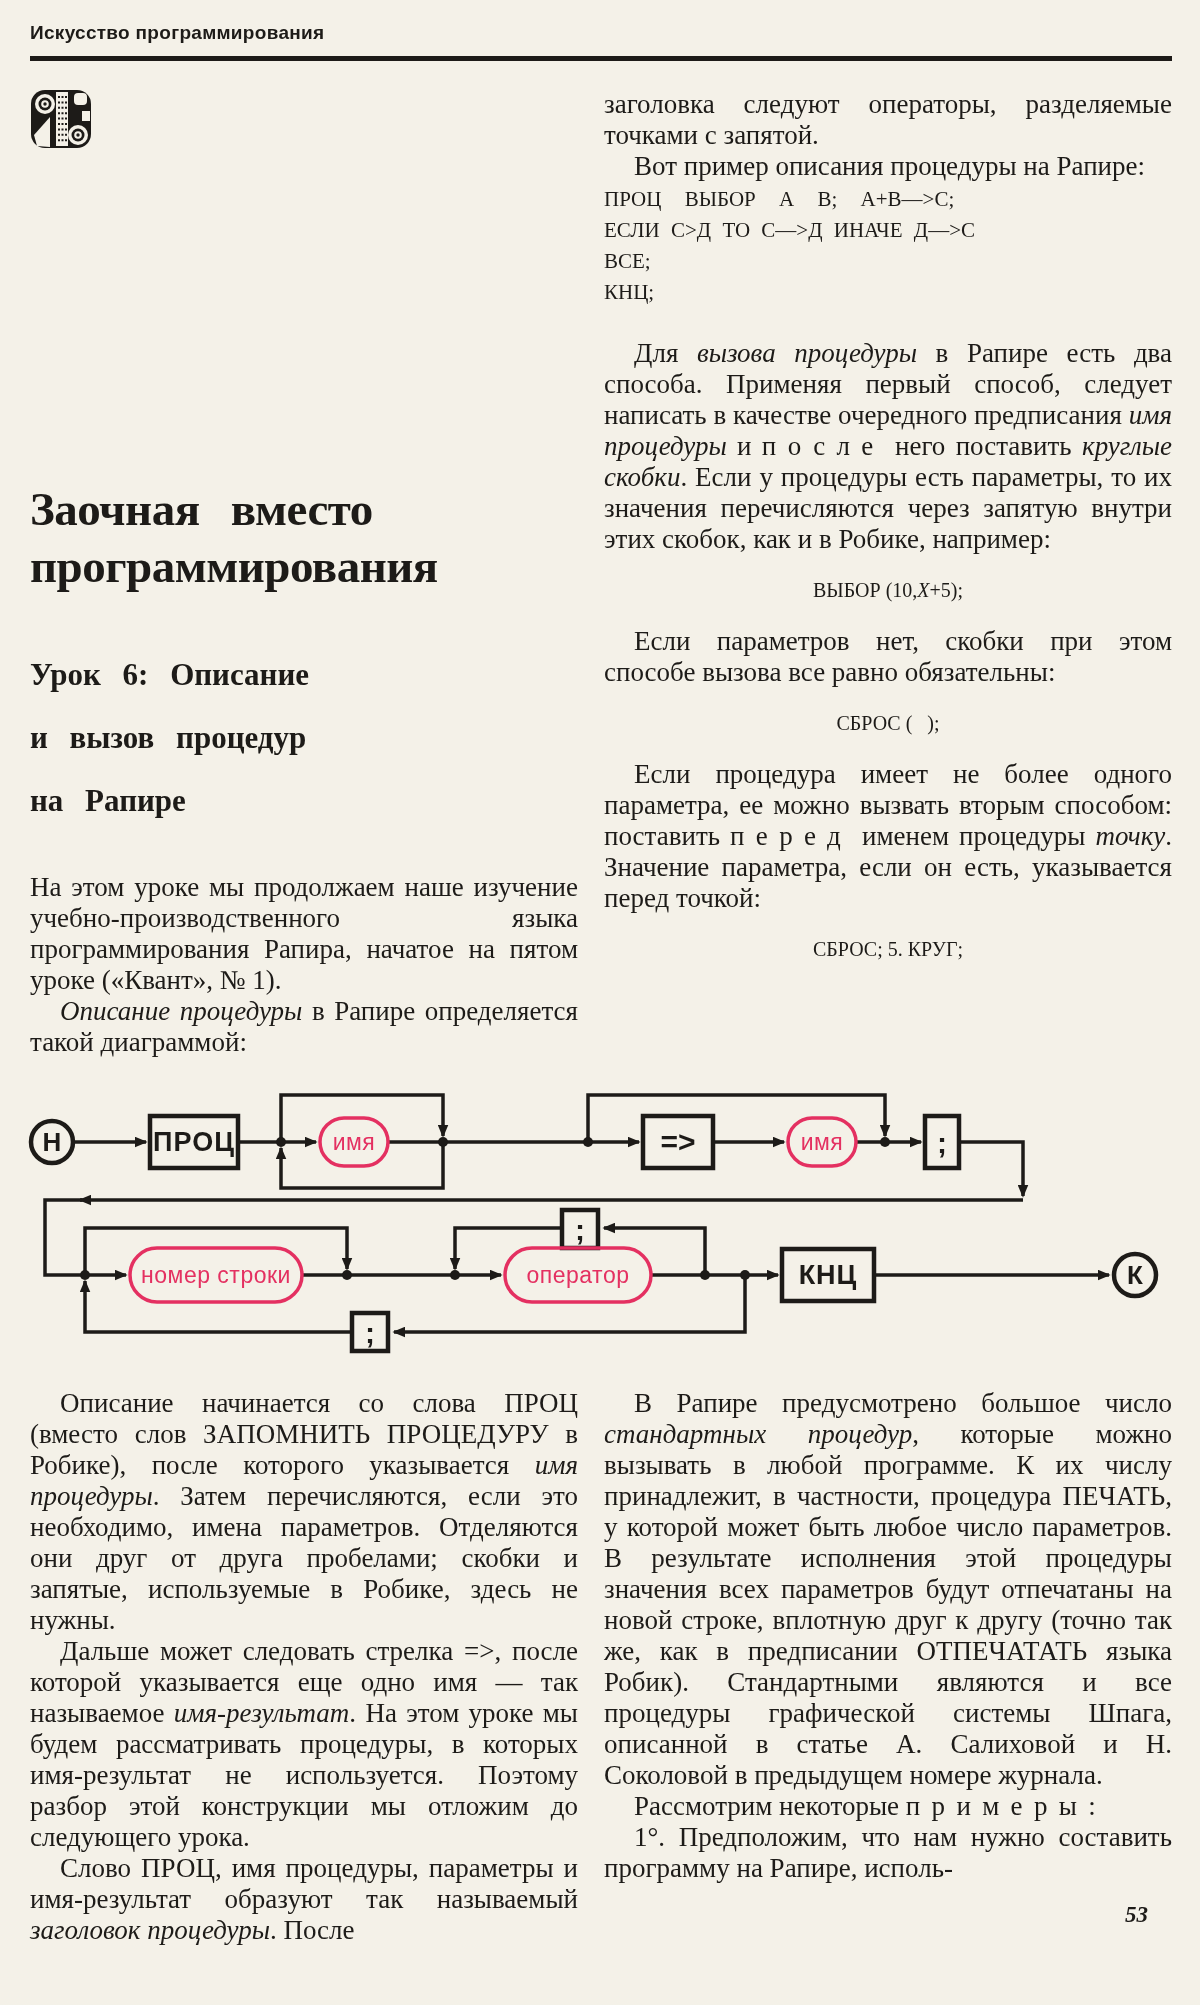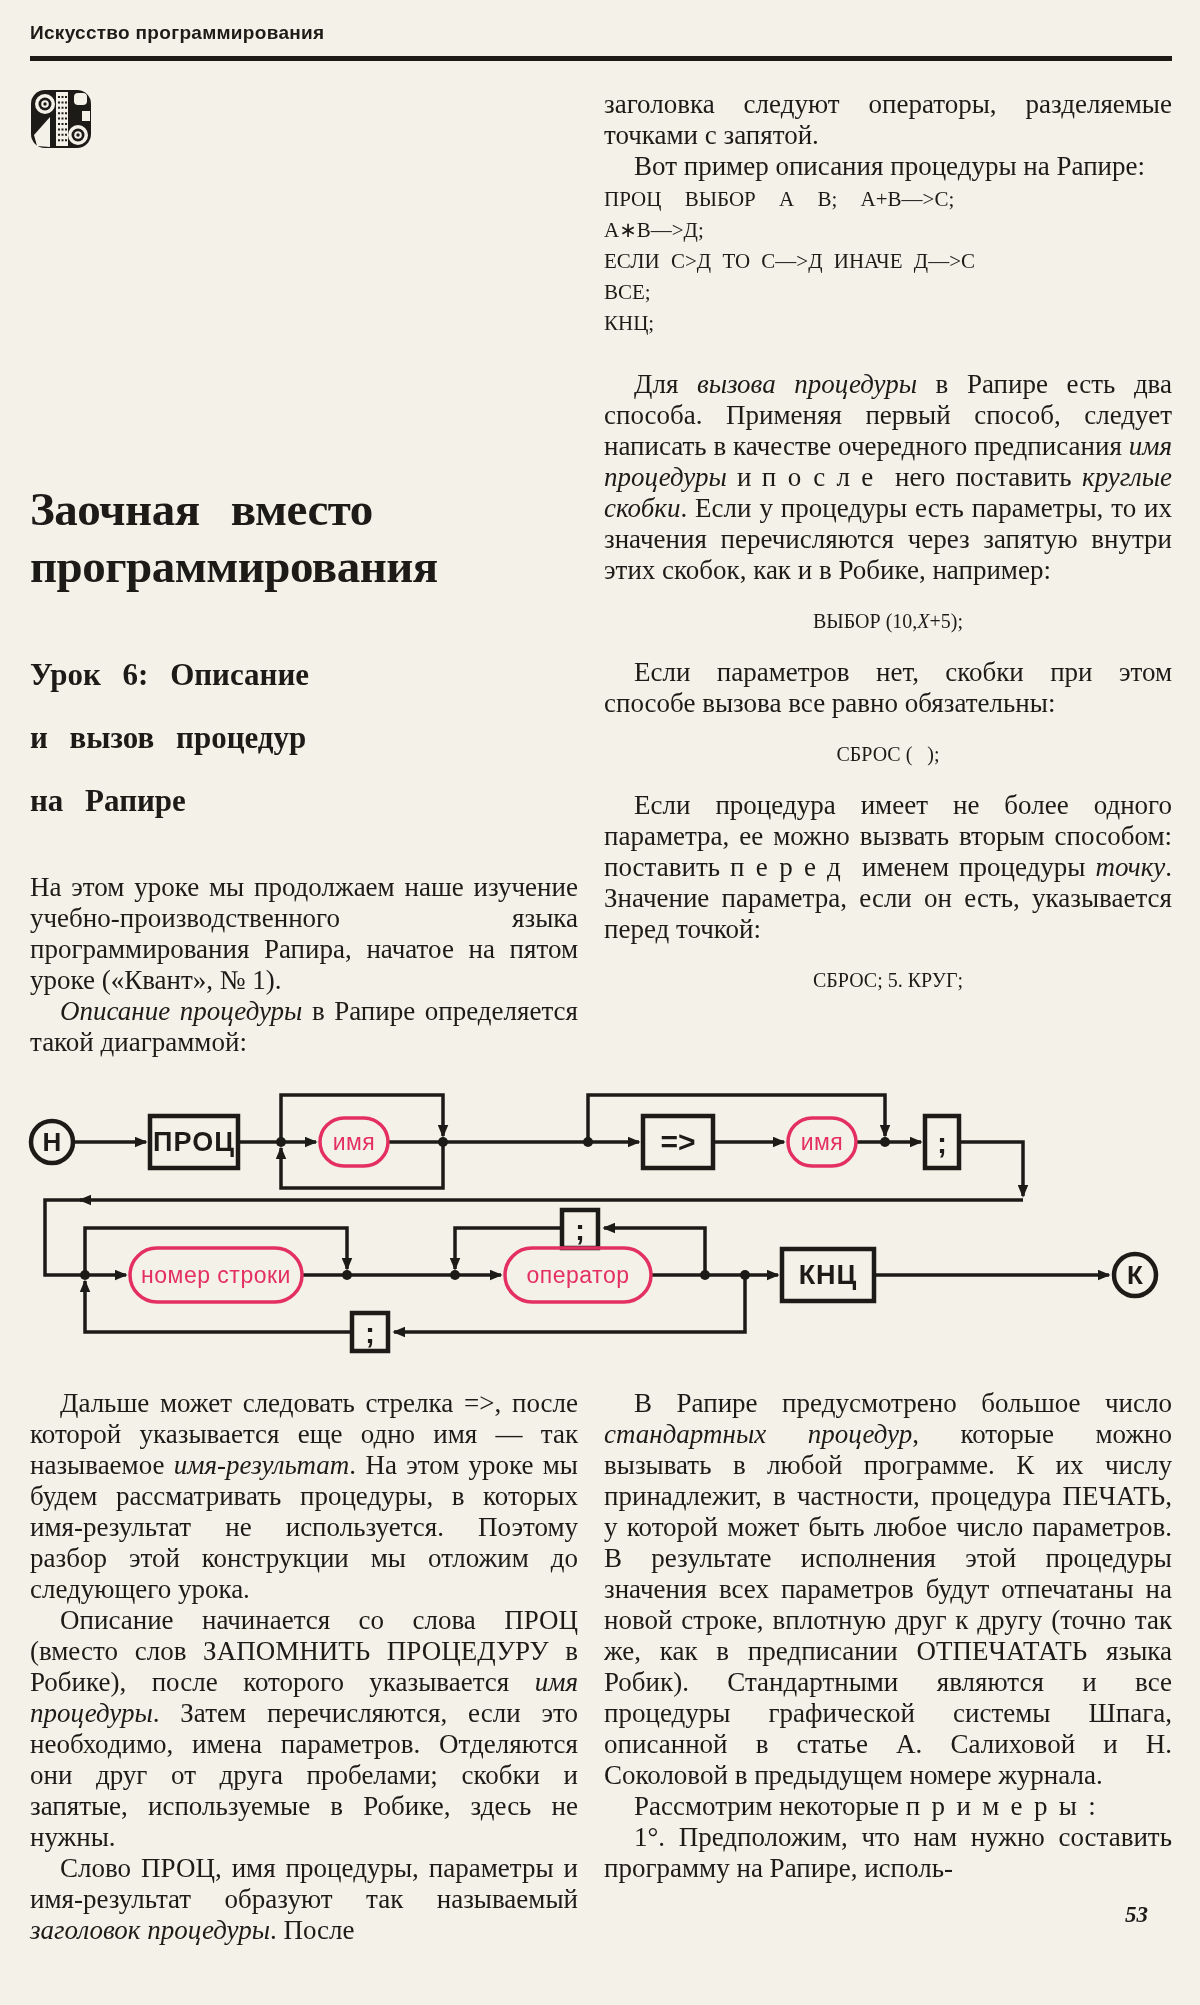--- a/index.html
+++ b/index.html
@@ -112,21 +112,20 @@
         <p class="body-par ind"><span class="seg-i">Описание процедуры</span><span> в Рапире определяется такой диаграммой:</span></p>
       </div>
     </div>
 
     <div class="col-right">
       <p class="body-par"><span>заголовка следуют операторы, разделяемые точками с запятой.</span></p>
       <p class="body-par ind"><span>Вот пример описания процедуры на Рапире:</span></p>
 
       <div class="code-block">
         <div class="code-line sp-wide">ПРОЦ ВЫБОР А В; А+В—&gt;С;</div>
-        <div class="code-line">А∗В—&gt;Д;</div>
         <div class="code-line sp-med">ЕСЛИ С&gt;Д ТО С—&gt;Д ИНАЧЕ Д—&gt;С</div>
         <div class="code-line">ВСЕ;</div>
         <div class="code-line">КНЦ;</div>
       </div>
 
       <p class="body-par ind"><span>Для </span><span class="seg-i">вызова процедуры</span><span> в Рапире есть два способа. Применяя первый способ, следует написать в качестве очередного предписания </span><span class="seg-i">имя процедуры</span><span> и </span><span class="seg-sp">после</span><span> него поставить </span><span class="seg-i">круглые скобки</span><span>. Если у процедуры есть параметры, то их значения перечисляются через запятую внутри этих скобок, как и в Робике, например:</span></p>
       <div class="formula"><span>ВЫБОР (10,</span><span class="seg-i">X</span><span>+5);</span></div>
       <p class="body-par ind"><span>Если параметров нет, скобки при этом способе вызова все равно обязательны:</span></p>
       <div class="formula"><span>СБРОС (   );</span></div>
       <p class="body-par ind"><span>Если процедура имеет не более одного параметра, ее можно вызвать вторым способом: поставить </span><span class="seg-sp">перед</span><span> именем процедуры </span><span class="seg-i">точку</span><span>. Значение параметра, если он есть, указывается перед точкой:</span></p>
@@ -214,22 +213,22 @@
       <rect class="dbox" x="782" y="179" width="92" height="52"></rect>
       <text class="dtext" x="828" y="214">КНЦ</text>
 
       <circle class="dbox" cx="1135" cy="205" r="21"></circle>
       <text class="dtext dtext-small" x="1135" y="214">К</text>
     </svg>
   </div>
 
   <div class="bottom-section">
     <div class="bs-left">
+      <p class="body-par ind"><span>Описание начинается со слова ПРОЦ (вместо слов ЗАПОМНИТЬ ПРОЦЕДУРУ в Робике), после которого указывается </span><span class="seg-i">имя процедуры</span><span>. Затем перечисляются, если это необходимо, имена параметров. Отделяются они друг от друга пробелами; скобки и запятые, используемые в Робике, здесь не нужны.</span></p>
       <p class="body-par ind"><span>Дальше может следовать стрелка =&gt;, после которой указывается еще одно имя — так называемое </span><span class="seg-i">имя-результат</span><span>. На этом уроке мы будем рассматривать процедуры, в которых имя-результат не используется. Поэтому разбор этой конструкции мы отложим до следующего урока.</span></p>
-      <p class="body-par ind"><span>Описание начинается со слова ПРОЦ (вместо слов ЗАПОМНИТЬ ПРОЦЕДУРУ в Робике), после которого указывается </span><span class="seg-i">имя процедуры</span><span>. Затем перечисляются, если это необходимо, имена параметров. Отделяются они друг от друга пробелами; скобки и запятые, используемые в Робике, здесь не нужны.</span></p>
       <p class="body-par ind"><span>Слово ПРОЦ, имя процедуры, параметры и имя-результат образуют так называемый </span><span class="seg-i">заголовок процедуры</span><span>. После</span></p>
     </div>
     <div class="bs-right">
       <p class="body-par ind"><span>В Рапире предусмотрено большое число </span><span class="seg-i">стандартных процедур</span><span>, которые можно вызывать в любой программе. К их числу принадлежит, в частности, процедура ПЕЧАТЬ, у которой может быть любое число параметров. В результате исполнения этой процедуры значения всех параметров будут отпечатаны на новой строке, вплотную друг к другу (точно так же, как в предписании ОТПЕЧАТАТЬ языка Робик). Стандартными являются и все процедуры графической системы Шпага, описанной в статье А. Салиховой и Н. Соколовой в предыдущем номере журнала.</span></p>
       <p class="body-par ind"><span>Рассмотрим некоторые </span><span class="seg-sp">примеры</span><span>:</span></p>
       <p class="body-par ind gap-top"><span>1°. Предположим, что нам нужно составить программу на Рапире, исполь-</span></p>
     </div>
   </div>
 
   <div class="page-number">53</div>

